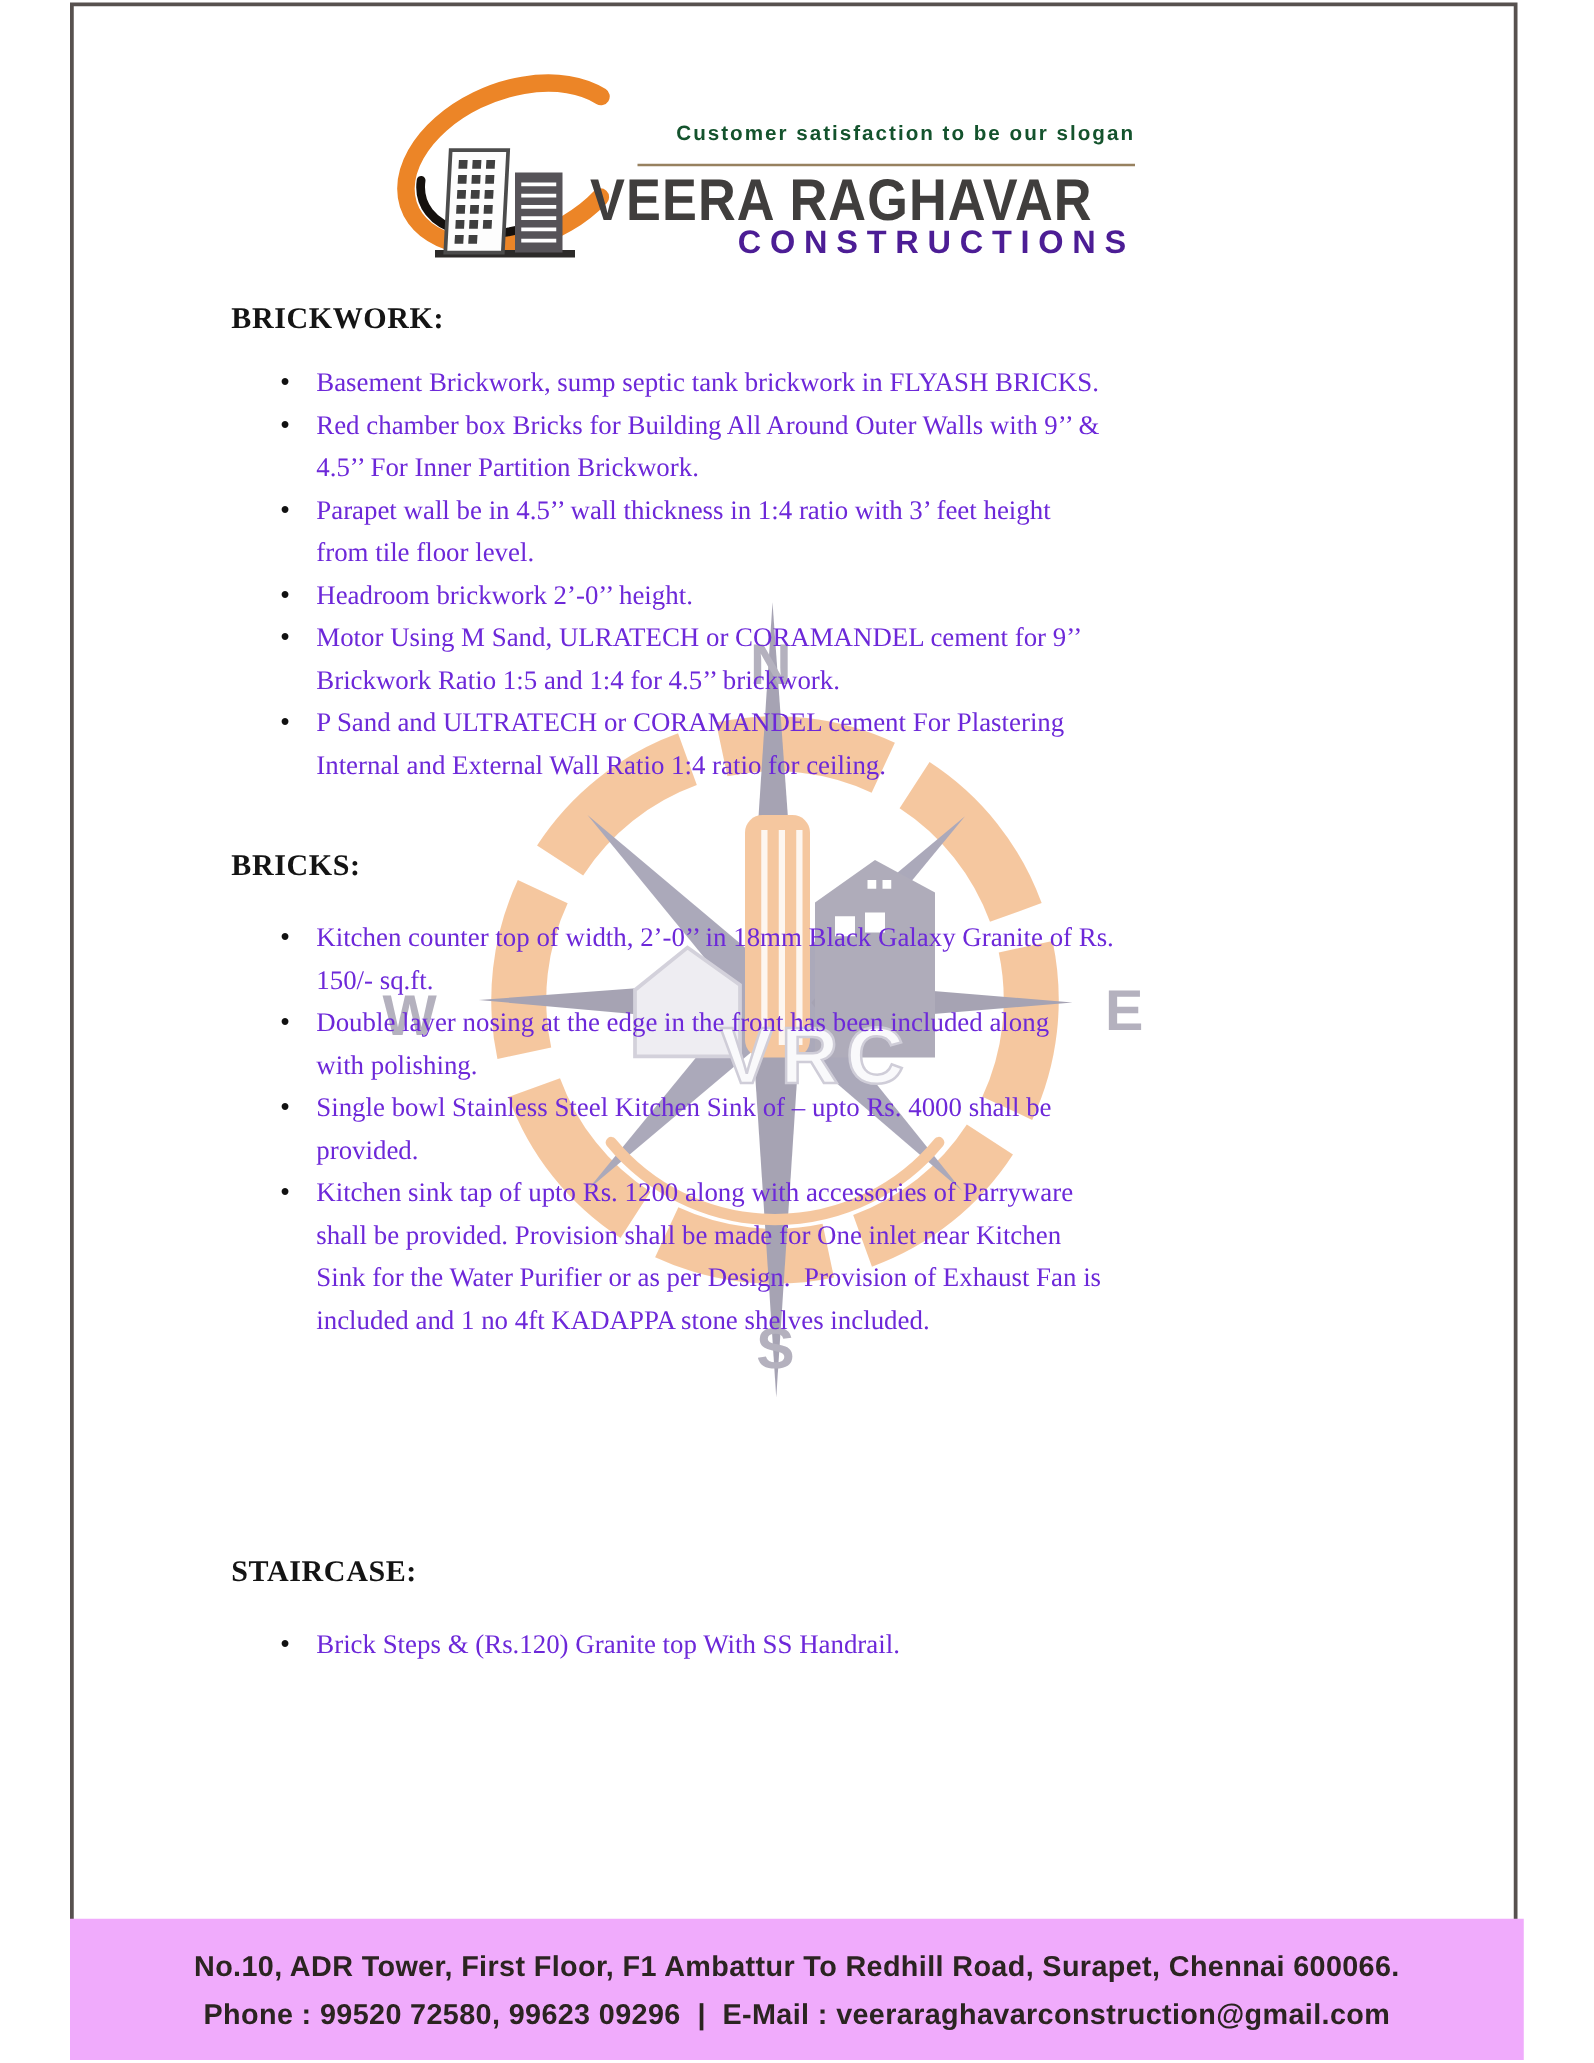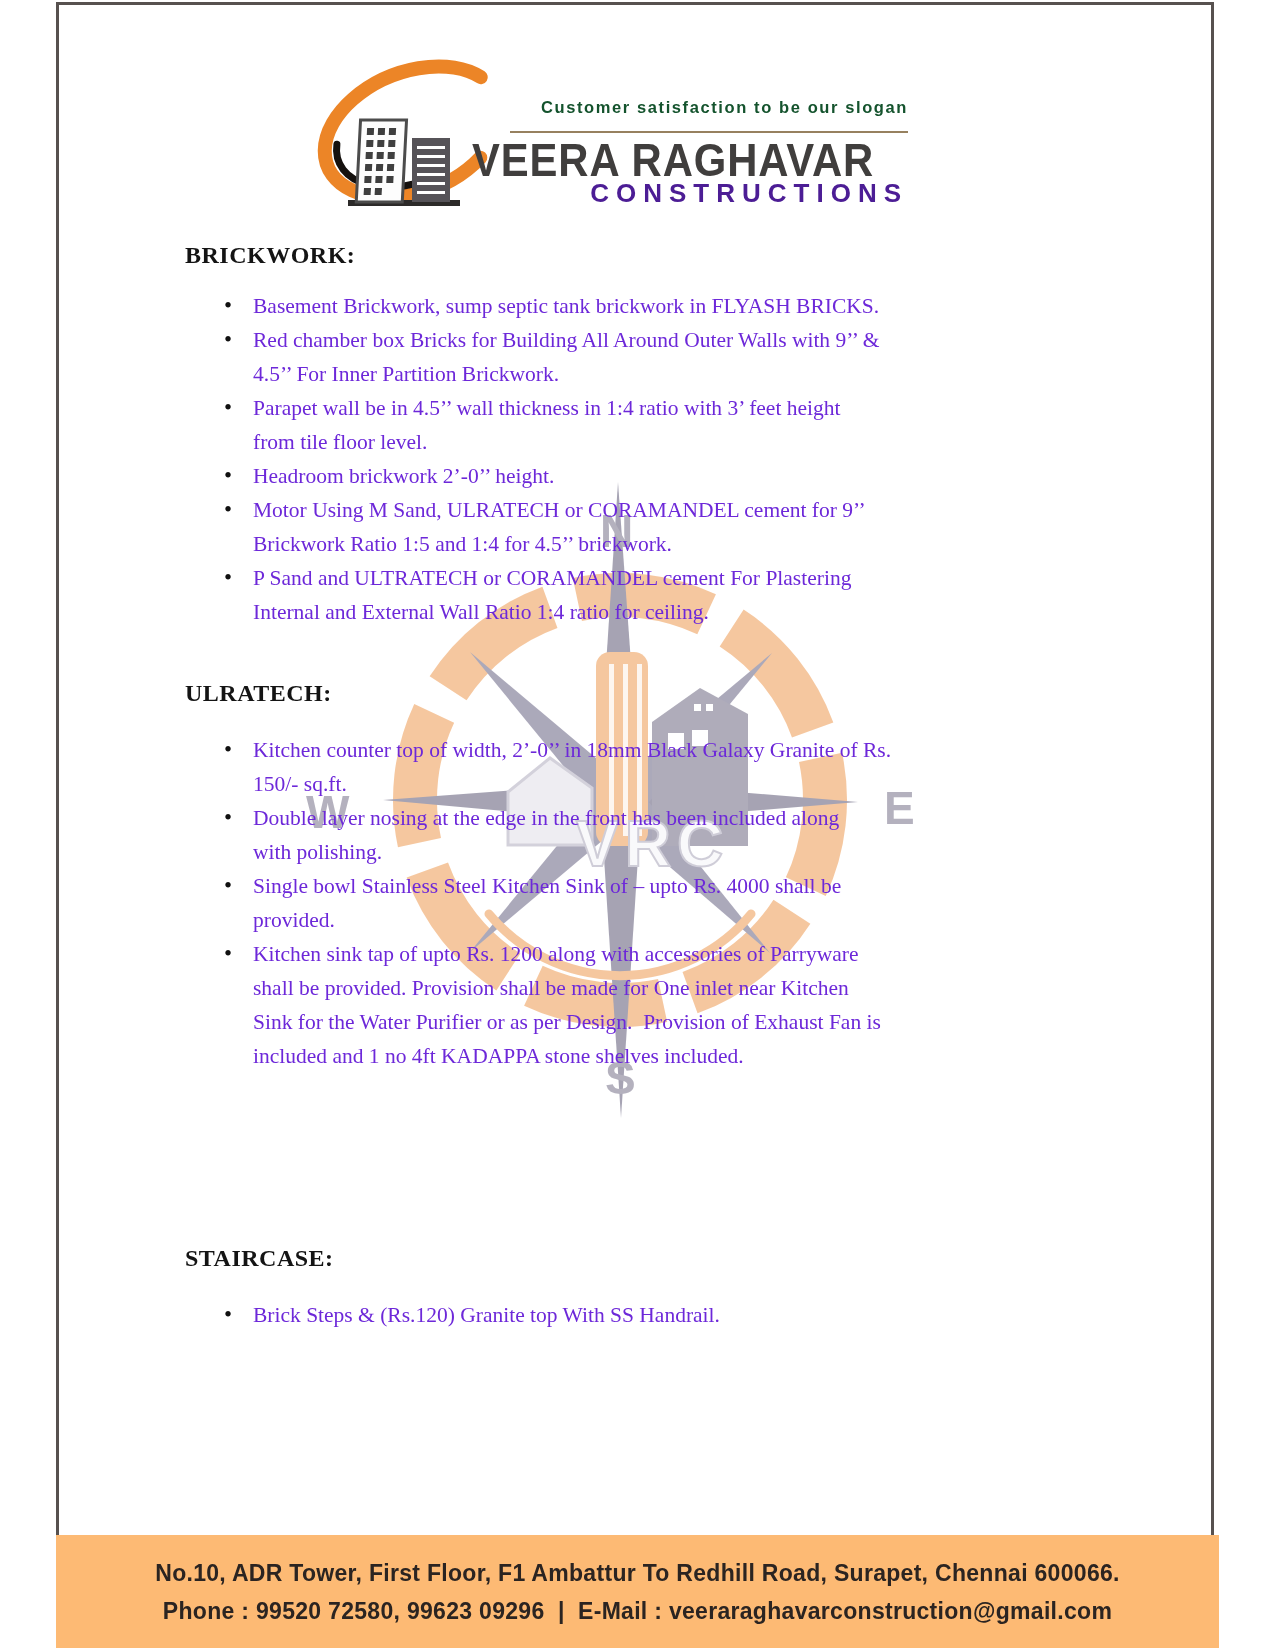--- a/index.html
+++ b/index.html
@@ -45,21 +45,21 @@
     font-size:21.5px;line-height:34px;color:#6d28d9;z-index:2;
   }
   ul.spec-list li{position:relative;padding-left:31px;white-space:pre-wrap;}
   ul.spec-list li::before{
     content:"\2022";position:absolute;left:2px;top:0;font-size:23px;color:#111;
   }
   .staircase-list li{padding-left:36px;}
   
   .footer-band{
     position:absolute;left:56px;top:1535px;width:1163px;height:113px;
-    background:#fdba74;z-index:3;display:flex;flex-direction:column;
+    background:#f0abfc;z-index:3;display:flex;flex-direction:column;
     justify-content:center;align-items:center;
   }
   .footer-line{
     font-family:"Liberation Sans",sans-serif;font-weight:700;font-size:23px;
     line-height:38px;color:#2b2421;letter-spacing:0.3px;white-space:pre-wrap;text-align:center;
   }
 </style>
 </head>
 <body>
 
@@ -156,21 +156,21 @@
 4.5’’ For Inner Partition Brickwork.</li>
   <li>Parapet wall be in 4.5’’ wall thickness in 1:4 ratio with 3’ feet height
 from tile floor level.</li>
   <li>Headroom brickwork 2’-0’’ height.</li>
   <li>Motor Using M Sand, ULRATECH or CORAMANDEL cement for 9’’
 Brickwork Ratio 1:5 and 1:4 for 4.5’’ brickwork.</li>
   <li>P Sand and ULTRATECH or CORAMANDEL cement For Plastering
 Internal and External Wall Ratio 1:4 ratio for ceiling.</li>
 </ul>
 
-<div class="section-heading" style="top:680px;">ULRATECH:</div>
+<div class="section-heading" style="top:680px;">BRICKS:</div>
 <ul class="spec-list" style="top:733px;">
   <li>Kitchen counter top of width, 2’-0’’ in 18mm Black Galaxy Granite of Rs.
 150/- sq.ft.</li>
   <li>Double layer nosing at the edge in the front has been included along
 with polishing.</li>
   <li>Single bowl Stainless Steel Kitchen Sink of – upto Rs. 4000 shall be
 provided.</li>
   <li>Kitchen sink tap of upto Rs. 1200 along with accessories of Parryware
 shall be provided. Provision shall be made for One inlet near Kitchen
 Sink for the Water Purifier or as per Design.  Provision of Exhaust Fan is

